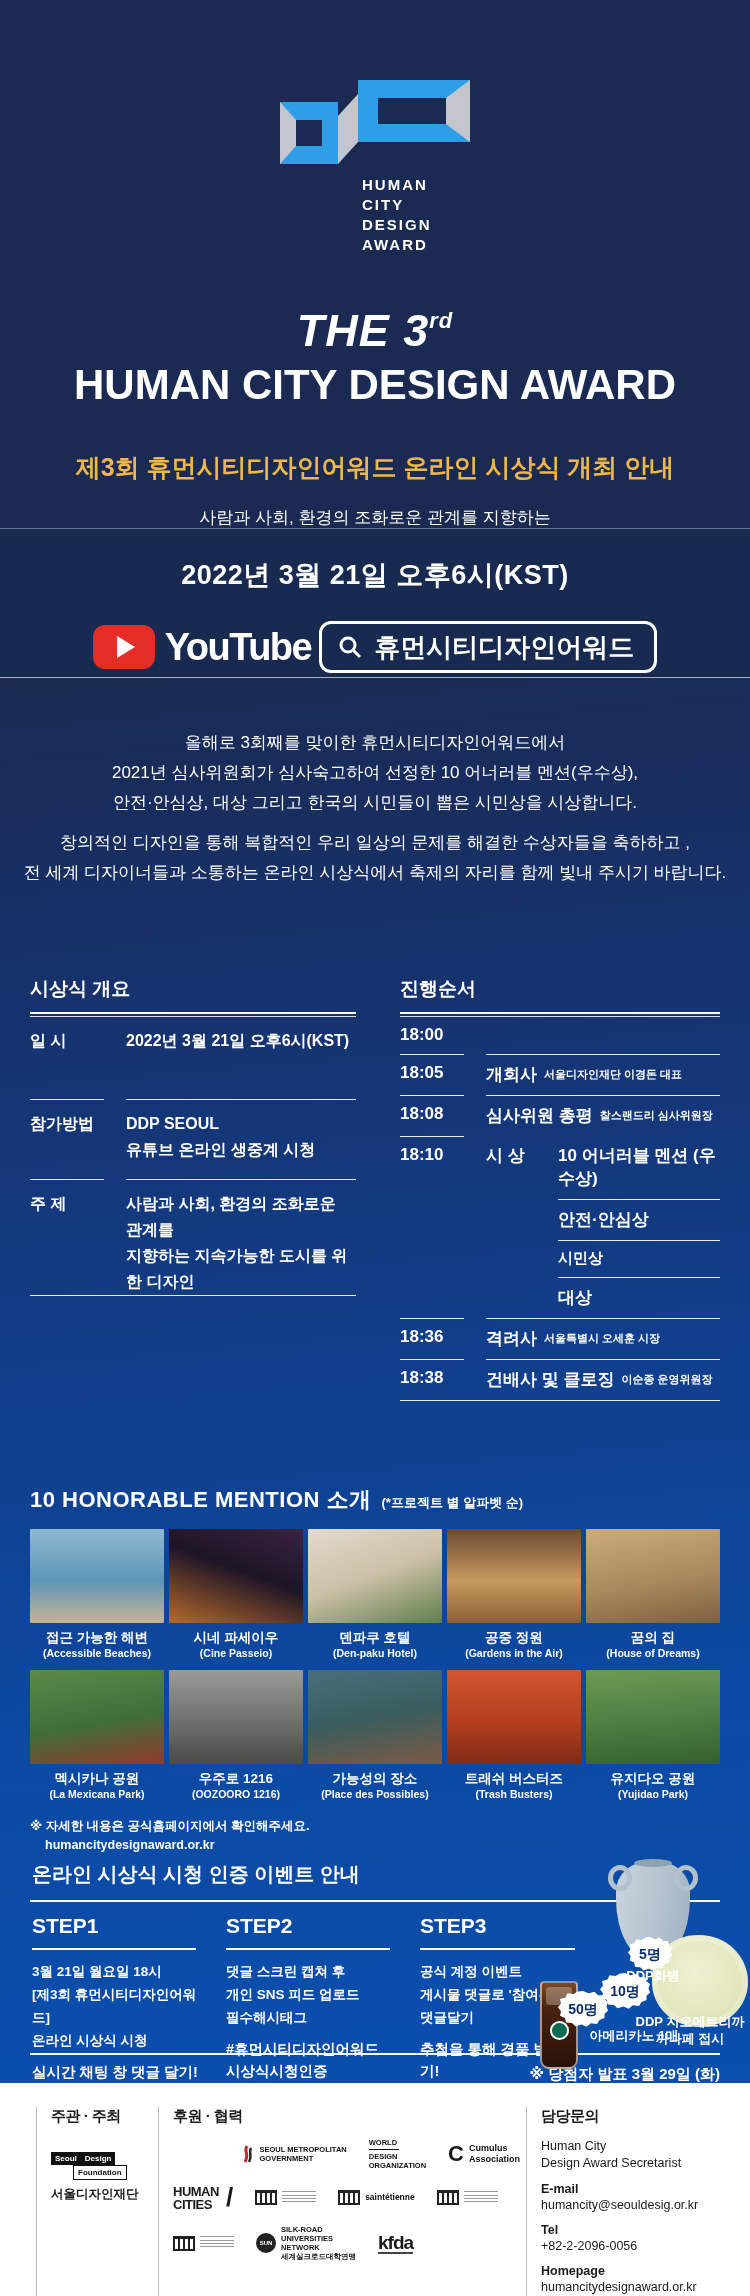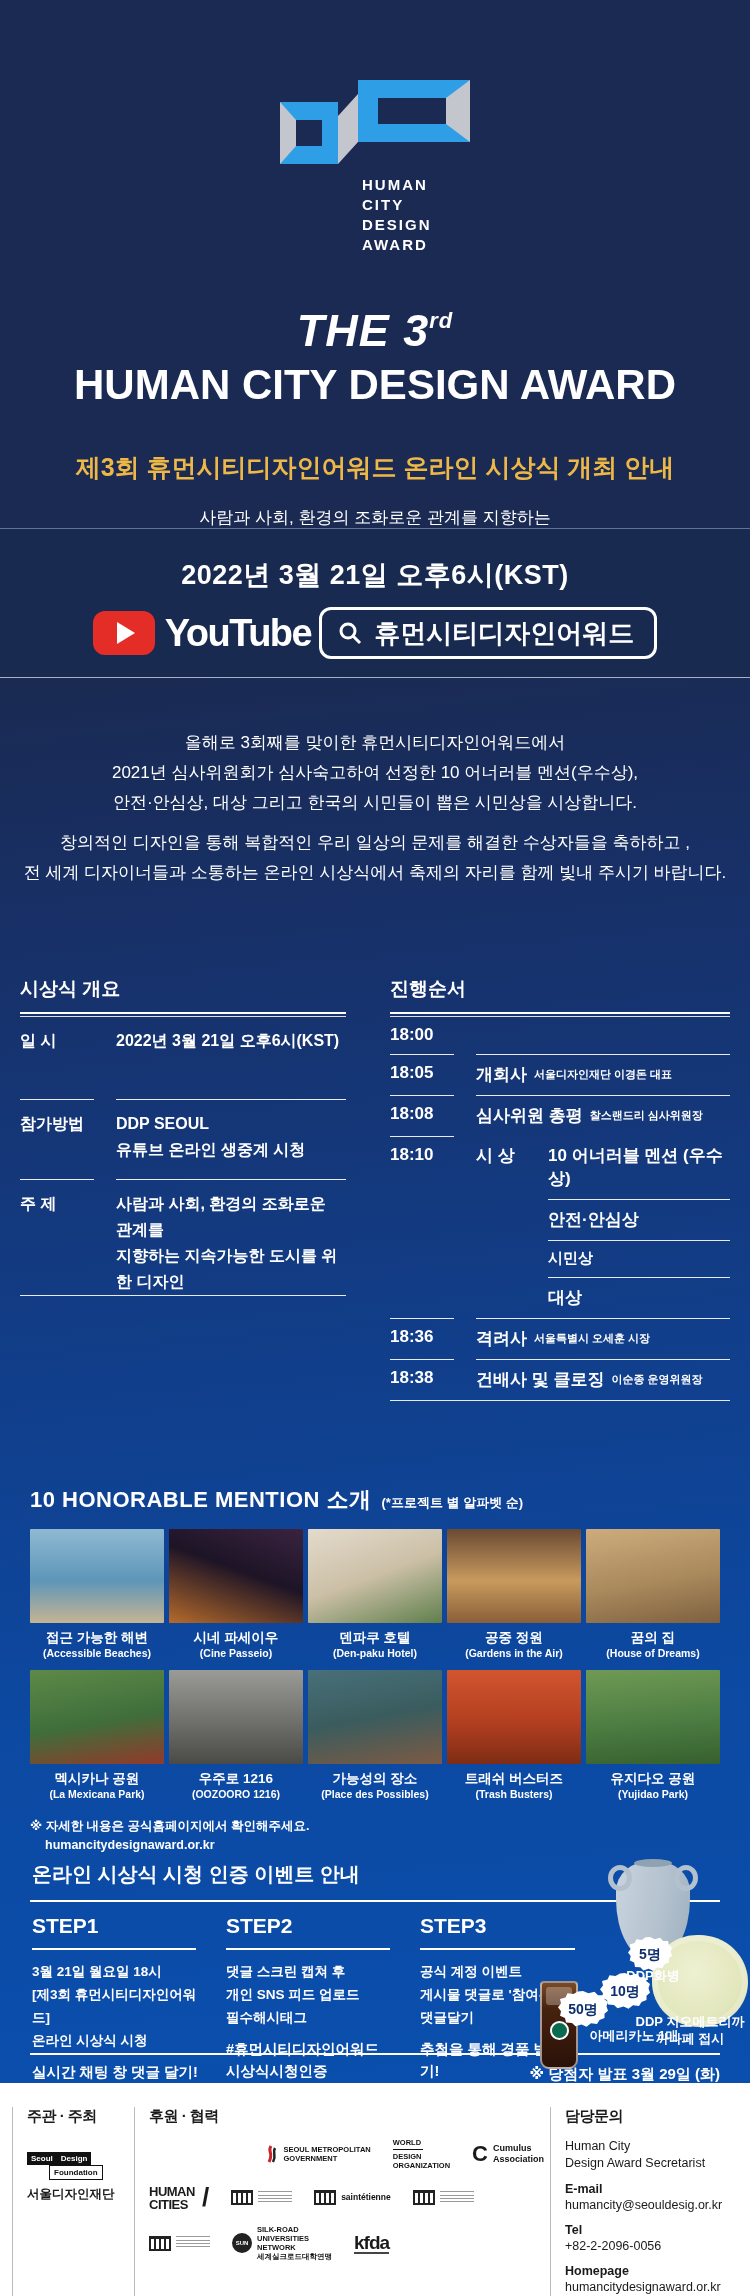--- a/index.html
+++ b/index.html
@@ -14,37 +14,37 @@
   .logo-word { margin:10px 0 0 82px; font-weight:bold; font-size:15px; letter-spacing:2px; line-height:20px; }
   .title1 { text-align:center; margin-top:50px; font-size:45px; font-weight:bold; letter-spacing:1px;font-style:italic; }
   .title1 sup { font-size:22px; vertical-align:18px; }
   .title2 { text-align:center; margin-top:4px; font-size:42px; font-weight:bold; letter-spacing:0px; }
   .subtitle { text-align:center; margin-top:42px; font-size:25px; font-weight:bold; color:#edb847; }
   .head-desc { text-align:center; margin-top:18px; font-size:17px; line-height:31px; }
 
   
   .sec-broadcast { height:149px; background:#192a51; border-bottom:1px solid rgba(215,222,238,.75); color:#fff; overflow:hidden; }
   .bc-date { text-align:center; margin-top:28px; font-size:27px; font-weight:bold; letter-spacing:0.5px; }
-  .bc-row { display:flex; align-items:center; justify-content:center; margin-top:14px; gap:8px; }
+  .bc-row { display:flex; align-items:center; justify-content:center; margin-top:28px; gap:8px; }
   .yt-logo { display:flex; align-items:center; gap:10px; }
   .yt-play { width:62px; height:44px; background:#e52d27; border-radius:12px; display:flex; align-items:center; justify-content:center; }
   .yt-play .tri { width:0; height:0; border-left:18px solid #fff; border-top:11px solid transparent; border-bottom:11px solid transparent; margin-left:4px; }
   .yt-word { font-size:38px; font-weight:bold; letter-spacing:-1.5px; }
   .search-pill { display:flex; align-items:center; gap:12px; border:3px solid #fff; border-radius:12px; padding:6px 20px 6px 16px; height:52px; }
   .search-pill .q { font-size:26px; font-weight:bold; letter-spacing:0px; }
 
   
   .sec-main { height:1405px; overflow:hidden; color:#fff;
     background:linear-gradient(175deg,#1a2a52 0%,#17316a 20%,#113e8a 48%,#0c49a2 72%,#0a4fae 100%); }
 
   .intro { padding-top:50px; text-align:center; font-size:17px; line-height:30px; }
   .intro .p2 { margin-top:10px; }
 
   
-  .tables { margin-top:88px; padding:0 20px; display:flex; gap:44px; }
+  .tables { margin-top:88px; padding:0 30px; display:flex; gap:44px; }
   .col-left { width:326px; }
   .col-right { flex:1; }
   .tbl-h { font-size:19px; font-weight:bold; margin-bottom:10px; }
   .dline { border-top:2px solid #fff; border-bottom:1px solid rgba(255,255,255,.85); height:5px; }
   .ov-row { display:flex; }
   .ov-row + .ov-row .ovc { border-top:1px solid rgba(255,255,255,.9); }
   .ov-label { width:74px; margin-right:22px; }
   .ov-val { flex:1; }
   .ovc { padding-top:11px; font-size:16px; font-weight:bold; line-height:26px; }
   .ov-row1 { min-height:82px; } .ov-row2 { min-height:80px; } .ov-row3 { min-height:86px; }
@@ -109,21 +109,21 @@
     clip-path:polygon(50% 0%,61% 6%,73% 2%,80% 11%,91% 11%,93% 22%,100% 29%,97% 40%,100% 52%,93% 60%,93% 71%,83% 76%,78% 87%,66% 85%,57% 94%,47% 88%,35% 93%,28% 84%,16% 83%,14% 71%,4% 65%,6% 53%,0% 43%,6% 33%,4% 21%,15% 17%,19% 6%,31% 8%,40% 1%); }
   .badge5 { left:628px; top:76px; width:44px; height:36px; font-size:14px; }
   .badge10 { left:600px; top:112px; width:50px; height:38px; font-size:14px; }
   .badge50 { left:558px; top:130px; width:50px; height:38px; font-size:14px; }
   .prize-label { font-size:13px; font-weight:bold; text-align:center; line-height:17px; color:#fff; }
   .lbl-vase { left:598px; top:106px; width:110px; }
   .lbl-plate { left:630px; top:152px; width:120px; }
   .lbl-cup { left:578px; top:166px; width:112px; }
 
   
-  .footer { height:213px; background:#fff; color:#1a1a1a; display:flex; padding:24px 12px 0; }
+  .footer { height:213px; background:#fff; color:#1a1a1a; display:flex; padding:24px 36px 0; }
   .f-col { border-left:1px solid #bbb; padding-left:14px; }
   .f-col1 { width:122px; }
   .f-col2 { flex:1; }
   .f-col3 { width:188px; }
   .f-h { font-size:15px; font-weight:bold; letter-spacing:-0.5px; }
   .sdf { margin-top:26px; }
   .sdf-row { display:flex; }
   .sdf-box { font-size:8px; font-weight:bold; padding:2px 4px; }
   .sdf-dark { background:#111; color:#fff; }
   .sdf-light { background:#fff; color:#111; border:1px solid #111; }

